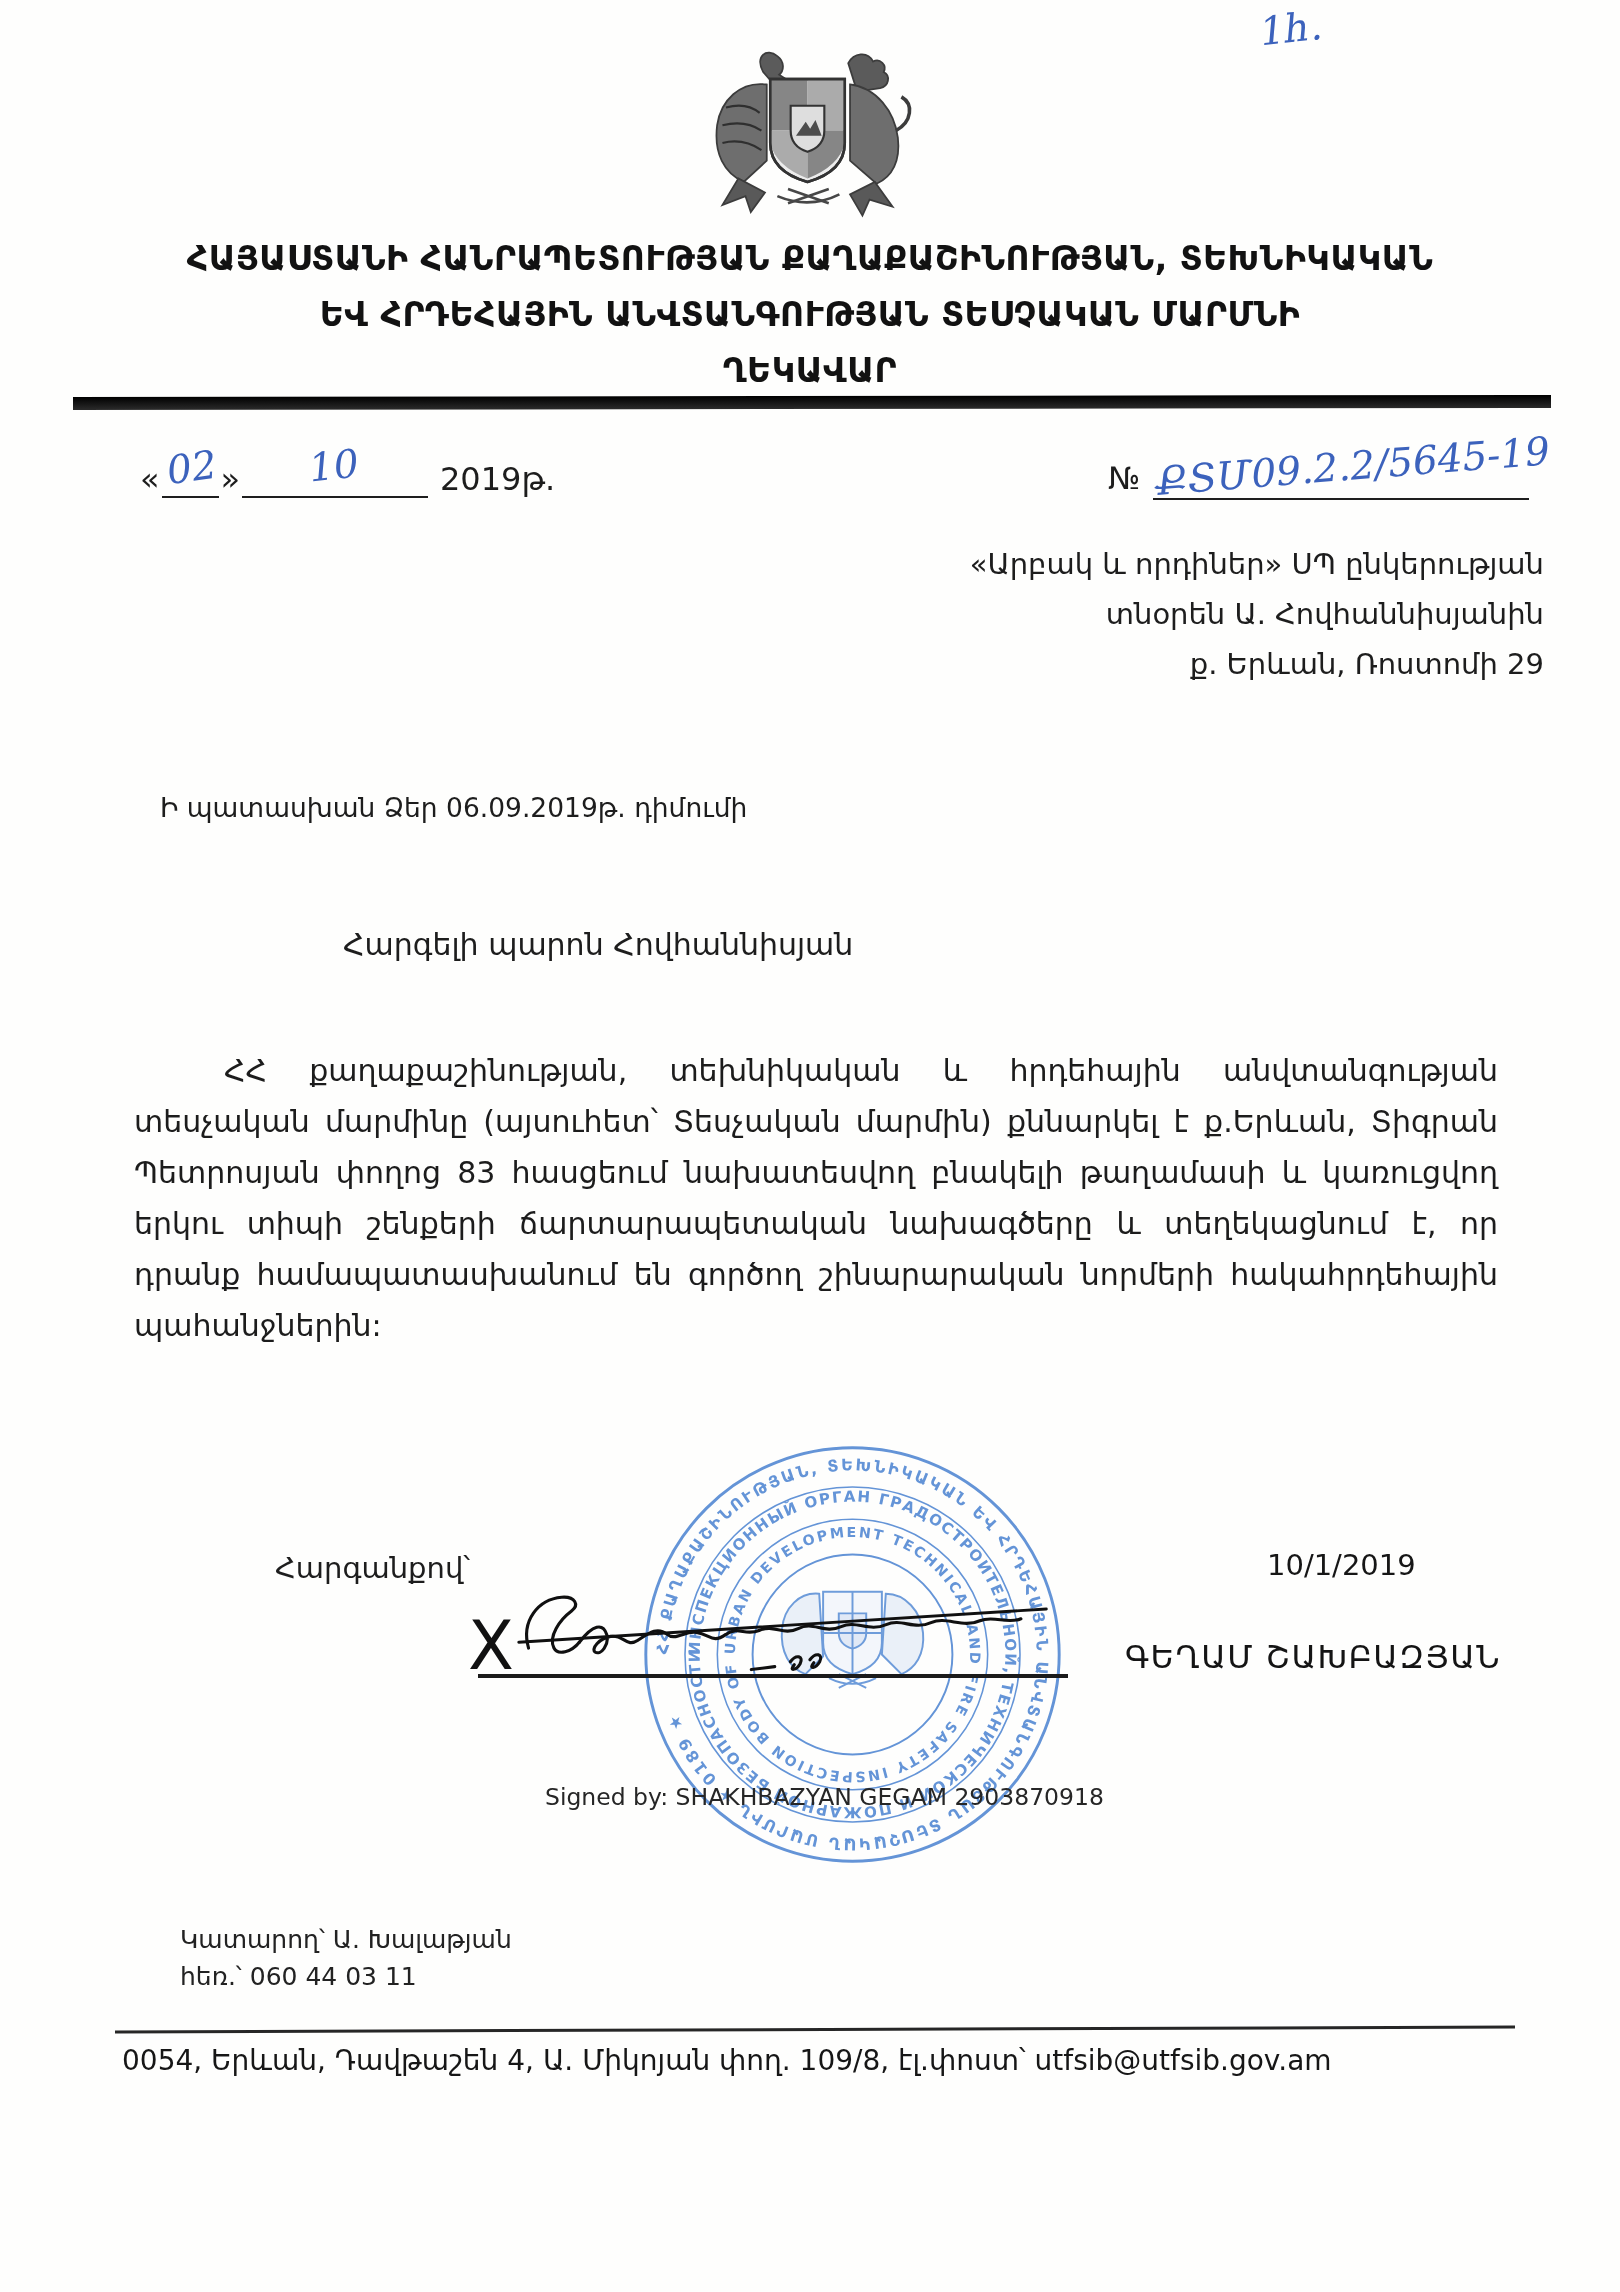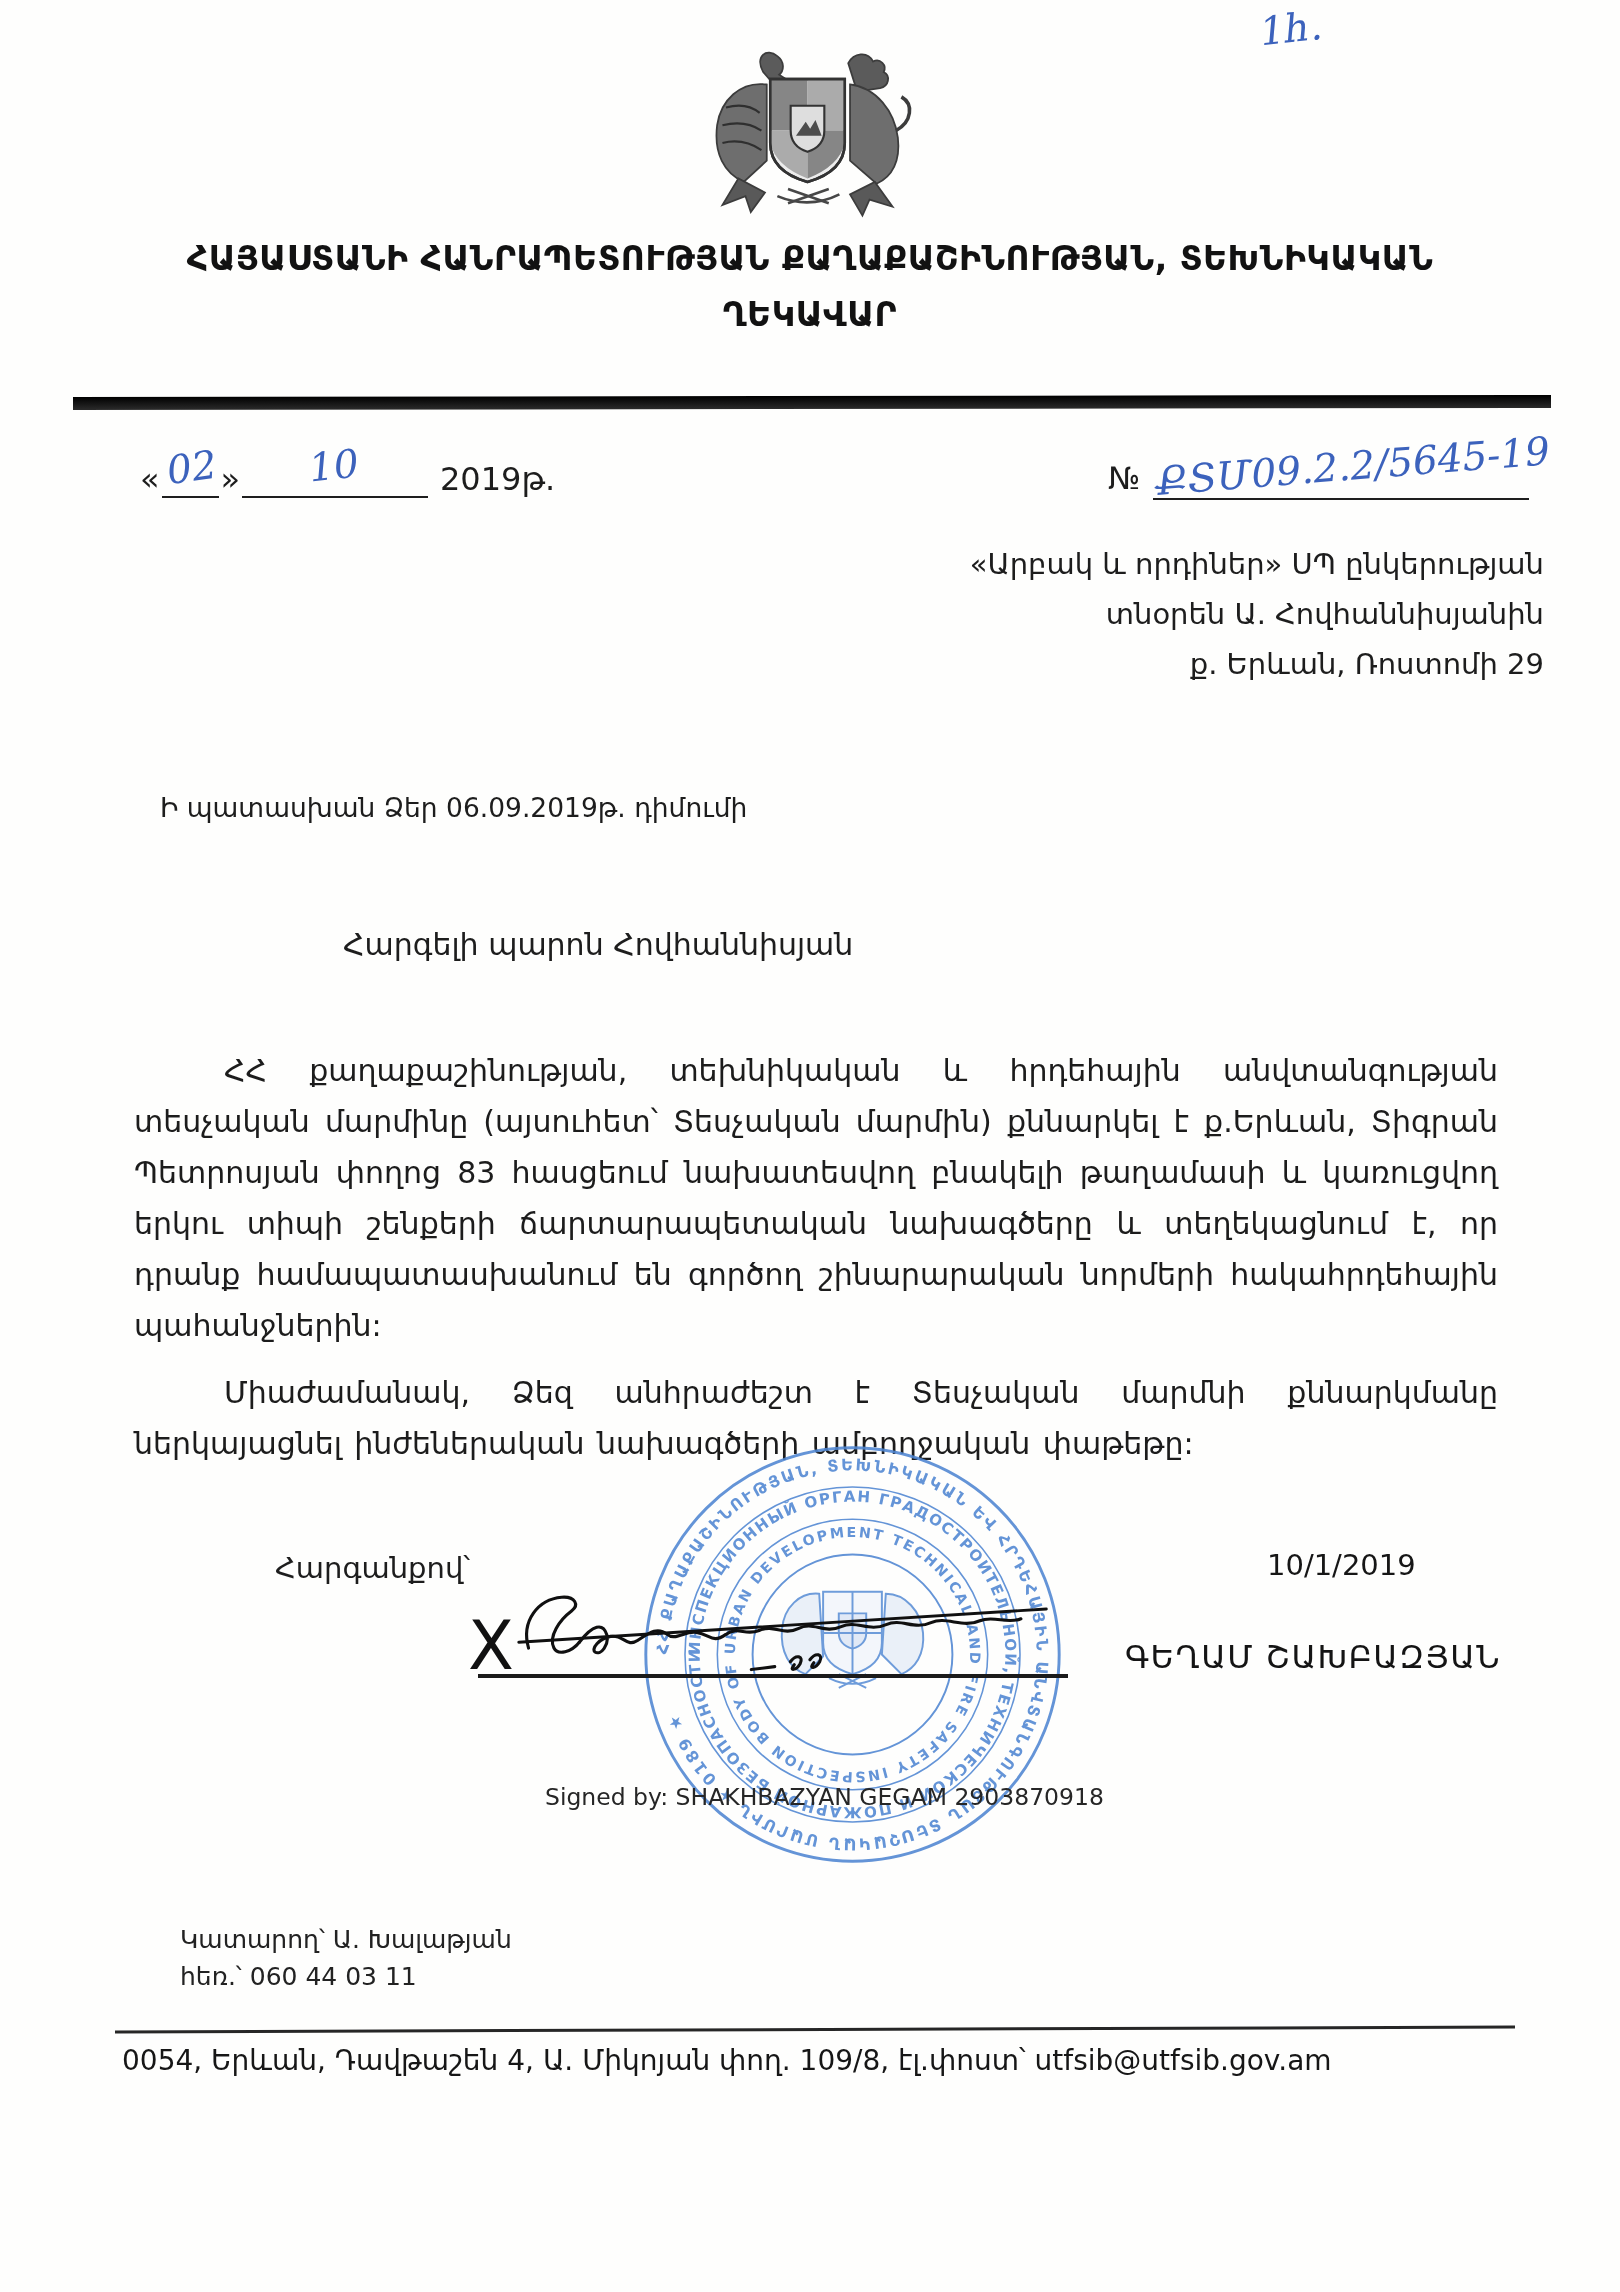--- a/index.html
+++ b/index.html
@@ -89,20 +89,21 @@
       <path d="M137 124 L148 108 L153 116 L159 106 L166 124 Z" fill="#4d4d4d" stroke="none"></path>
     </g>
     <g stroke="#474747" stroke-width="3" fill="none">
       <path d="M116 192 C 140 202 162 202 186 190"></path>
       <path d="M128 184 L 174 200 M 174 184 L 128 200"></path>
     </g>
   </svg>
 
   <div class="abs header-block">
     <div>ՀԱՅԱՍՏԱՆԻ ՀԱՆՐԱՊԵՏՈՒԹՅԱՆ ՔԱՂԱՔԱՇԻՆՈՒԹՅԱՆ, ՏԵԽՆԻԿԱԿԱՆ</div>
+    <div>ԵՎ ՀՐԴԵՀԱՅԻՆ ԱՆՎՏԱՆԳՈՒԹՅԱՆ ՏԵՍՉԱԿԱՆ ՄԱՐՄՆԻ</div>
     <div>ՂԵԿԱՎԱՐ</div>
   </div>
   <div class="abs rule-thick"></div>
 
   <div class="abs date-group">
     <span class="q">«</span>
     <span class="uline u-day">
       <span class="hand hand-day">02</span>
     </span>
     <span class="q">»</span>
@@ -122,21 +123,20 @@
     <div>«Արբակ և որդիներ» ՍՊ ընկերության</div>
     <div>տնօրեն Ա. Հովհաննիսյանին</div>
     <div>ք. Երևան, Ռոստոմի 29</div>
   </div>
 
   <div class="abs reference">Ի պատասխան Ձեր 06.09.2019թ. դիմումի</div>
   <div class="abs salutation">Հարգելի պարոն Հովհաննիսյան</div>
 
   <div class="abs body-block">
     <p>ՀՀ քաղաքաշինության, տեխնիկական և հրդեհային անվտանգության տեսչական մարմինը (այսուհետ՝ Տեսչական մարմին) քննարկել է ք.Երևան, Տիգրան Պետրոսյան փողոց 83 հասցեում նախատեսվող բնակելի թաղամասի և կառուցվող երկու տիպի շենքերի ճարտարապետական նախագծերը և տեղեկացնում է, որ դրանք համապատասխանում են գործող շինարարական նորմերի հակահրդեհային պահանջներին:</p>
-    <p>Միաժամանակ, Ձեզ անհրաժեշտ է Տեսչական մարմնի քննարկմանը ներկայացնել ինժեներական նախագծերի ամբողջական փաթեթը:</p>
   </div>
 
   <div class="abs closing">Հարգանքով՝</div>
 
   <svg class="abs stamp-svg" width="431" height="431" viewBox="0 0 440 440">
     <defs>
       <path id="ringO" d="M 32 220 A 188 188 0 0 1 408 220 A 188 188 0 0 1 32 220"></path>
       <path id="ringM" d="M 64 220 A 156 156 0 0 1 376 220 A 156 156 0 0 1 64 220"></path>
       <path id="ringI" d="M 100 220 A 120 120 0 0 1 340 220 A 120 120 0 0 1 100 220"></path>
     </defs>

